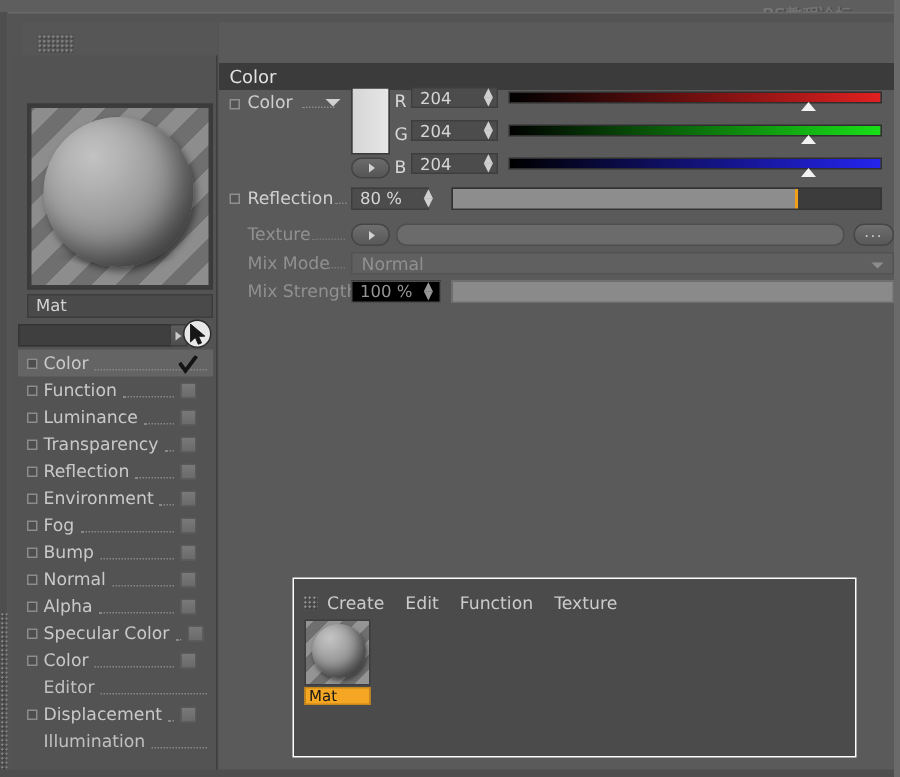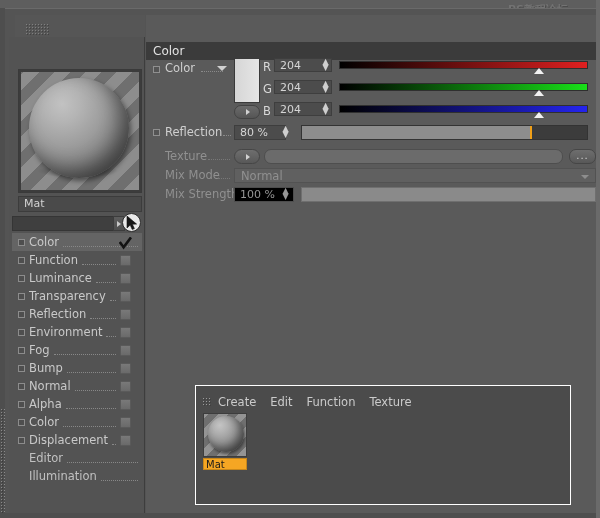--- a/index.html
+++ b/index.html
@@ -593,33 +593,39 @@
             <span class="chan-box"></span>
           </div>
           <div class="chan-row">
             <div class="chan-cb"></div>
             <span class="chan-label">Alpha</span>
             <span class="chan-dots"></span>
             <span class="chan-box"></span>
           </div>
           <div class="chan-row">
             <div class="chan-cb"></div>
+            <span class="chan-label">Specular Color</span>
+            <span class="chan-dots"></span>
+            <span class="chan-box"></span>
+          </div>
+          <div class="chan-row">
+            <div class="chan-cb"></div>
             <span class="chan-label">Color</span>
-            <span class="chan-dots"></span>
-            <span class="chan-box"></span>
-          </div>
-          <div class="chan-row">
-            <div class="chan-cb"></div>
-            <span class="chan-label">Displacement</span>
             <span class="chan-dots"></span>
             <span class="chan-box"></span>
           </div>
           <div class="chan-row plain">
             <span class="chan-label">Editor</span>
             <span class="chan-dots"></span>
+          </div>
+          <div class="chan-row">
+            <div class="chan-cb"></div>
+            <span class="chan-label">Displacement</span>
+            <span class="chan-dots"></span>
+            <span class="chan-box"></span>
           </div>
           <div class="chan-row plain">
             <span class="chan-label">Illumination</span>
             <span class="chan-dots"></span>
           </div>
         </div>
     </div>
 
     <div class="right-col">
 

